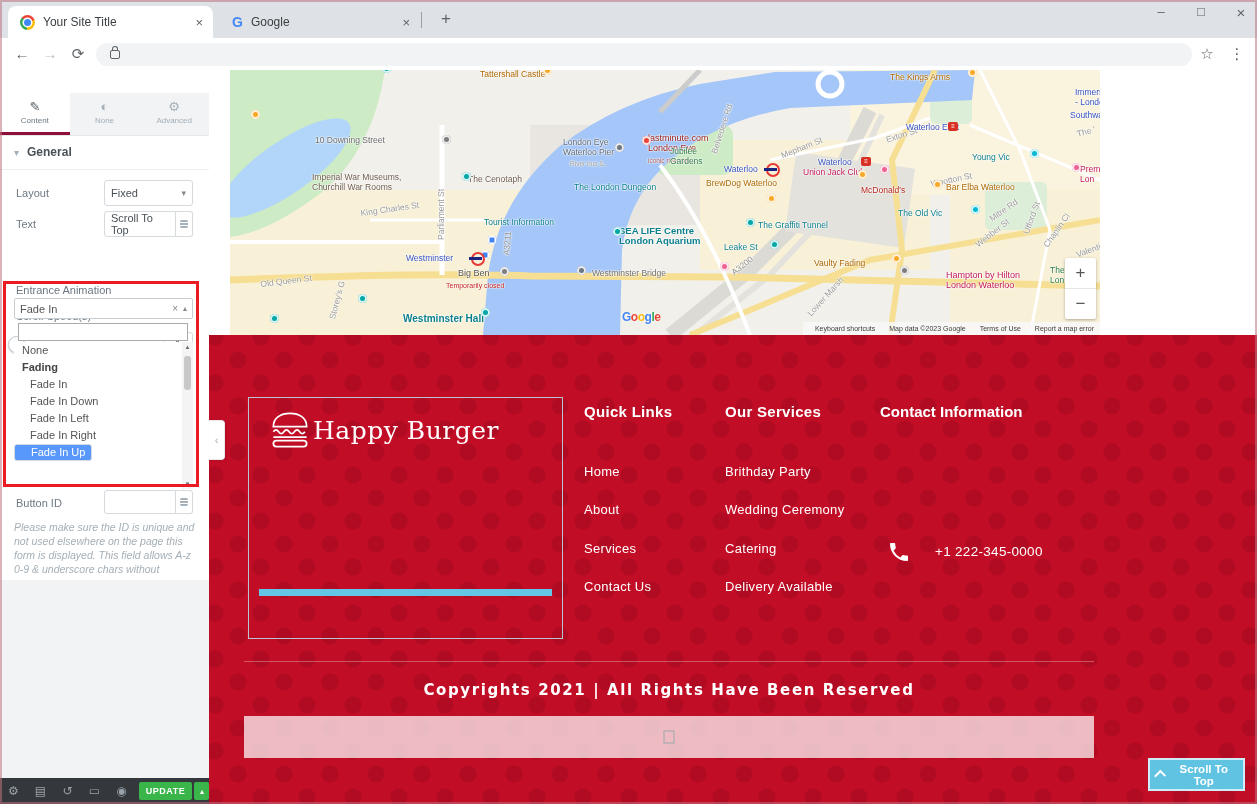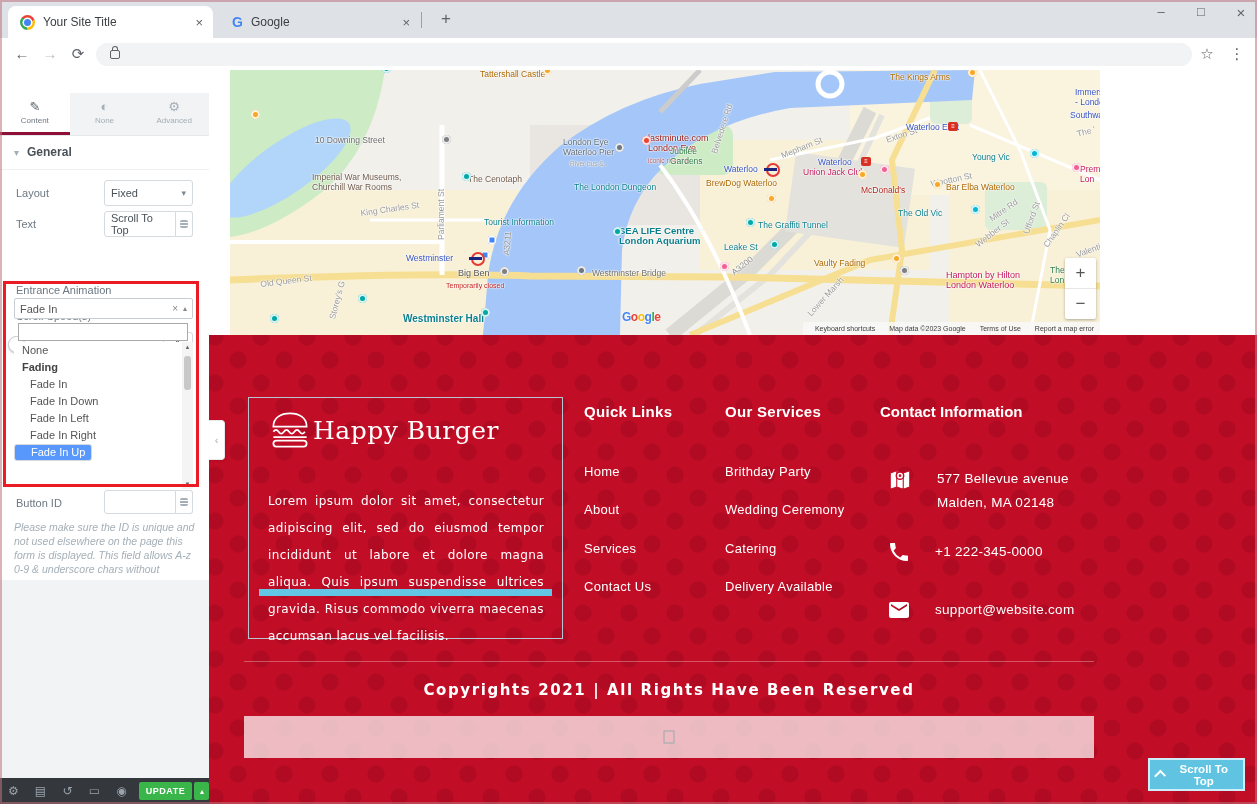--- a/index.html
+++ b/index.html
@@ -385,21 +385,20 @@
       <div class="aboutbox">
         <div class="brandrow">
           <svg width="42" height="40" viewBox="0 0 48 44">
             <path d="M5 18 C5 8 13.5 3 24 3 C34.5 3 43 8 43 18 Z" fill="none" stroke="#fff" stroke-width="2"></path>
             <path d="M5 24 q3 -4.5 6 0 q3 4.5 6 0 q3 -4.5 6 0 q3 4.5 6 0 q3 -4.5 6 0 q3 4.5 6 0" fill="none" stroke="#fff" stroke-width="2"></path>
             <line x1="5" y1="30" x2="43" y2="30" stroke="#fff" stroke-width="2"></line>
             <rect x="5" y="34" width="38" height="7" rx="3.5" fill="none" stroke="#fff" stroke-width="2"></rect>
           </svg>
           <span class="brandname">Happy Burger</span>
         </div>
-        <p class="aboutp">Lorem ipsum dolor sit amet, consectetur adipiscing elit, sed do eiusmod tempor incididunt ut labore et dolore magna aliqua. Quis ipsum suspendisse ultrices gravida. Risus commodo viverra maecenas accumsan lacus vel facilisis.</p>
         <div class="bluebar"></div>
       </div>
 
       <div class="fcol">
         <span class="fcol-title" style="position:absolute;left:375px;top:68px;">Quick Links</span>
         <ul id="col0-items">
             <li style="left: 375px; top: 129px;">Home</li>
             <li style="left: 375px; top: 167px;">About</li>
             <li style="left: 375px; top: 206px;">Services</li>
             <li style="left: 375px; top: 244px;">Contact Us</li>
@@ -409,41 +408,26 @@
         <span class="fcol-title" style="position:absolute;left:516px;top:68px;">Our Services</span>
         <ul id="col1-items">
             <li style="left: 516px; top: 129px;">Brithday Party</li>
             <li style="left: 516px; top: 167px;">Wedding Ceremony</li>
             <li style="left: 516px; top: 206px;">Catering</li>
             <li style="left: 516px; top: 244px;">Delivery Available</li>
           </ul>
       </div>
 
       <span class="contact-title">Contact Information</span>
-      <div class="crow" style="top:132px;">
-        <svg width="26" height="26" viewBox="0 0 24 24">
-          <path d="M3 5.5 L9 3.5 L15 5.5 L21 3.5 V18.5 L15 20.5 L9 18.5 L3 20.5 Z M9 3.5 V18.5 M15 5.5 V20.5" fill="#fff" stroke="#c20d26" stroke-width="1"></path>
-          <circle cx="12" cy="8" r="3.4" fill="#fff" stroke="#c20d26" stroke-width="1.4"></circle>
-          <circle cx="12" cy="8" r="1.2" fill="#c20d26"></circle>
-        </svg>
-        <span class="ct">577 Bellevue avenue
-Malden, MA 02148</span>
-      </div>
       <div class="crow" style="top:205px;">
         <svg width="24" height="24" viewBox="0 0 24 24">
           <path d="M6.6 10.8a15 15 0 0 0 6.6 6.6l2.2-2.2c.3-.3.7-.4 1-.2 1.2.4 2.5.6 3.6.6.6 0 1 .4 1 1V20c0 .6-.4 1-1 1C10.6 21 3 13.4 3 4c0-.6.4-1 1-1h3.2c.6 0 1 .4 1 1 0 1.2.2 2.4.6 3.6.1.3 0 .7-.2 1z" fill="#fff"></path>
         </svg>
         <span class="ct">+1 222-345-0000</span>
       </div>
-      <div class="crow" style="top:263px;">
-        <svg width="24" height="24" viewBox="0 0 24 24">
-          <path d="M20 4H4C2.9 4 2 4.9 2 6v12c0 1.1.9 2 2 2h16c1.1 0 2-.9 2-2V6c0-1.1-.9-2-2-2zm0 4l-8 5-8-5V6l8 5 8-5v2z" fill="#fff"></path>
-        </svg>
-        <span class="ct">support@website.com</span>
-      </div>
 
       <div class="fdivider"></div>
       <div class="copyright">Copyrights 2021 | All Rights Have Been Reserved</div>
       <div class="placeholder"></div>
     </div>
 
     <div class="collapse">
       <span>‹</span>
     </div>
 

